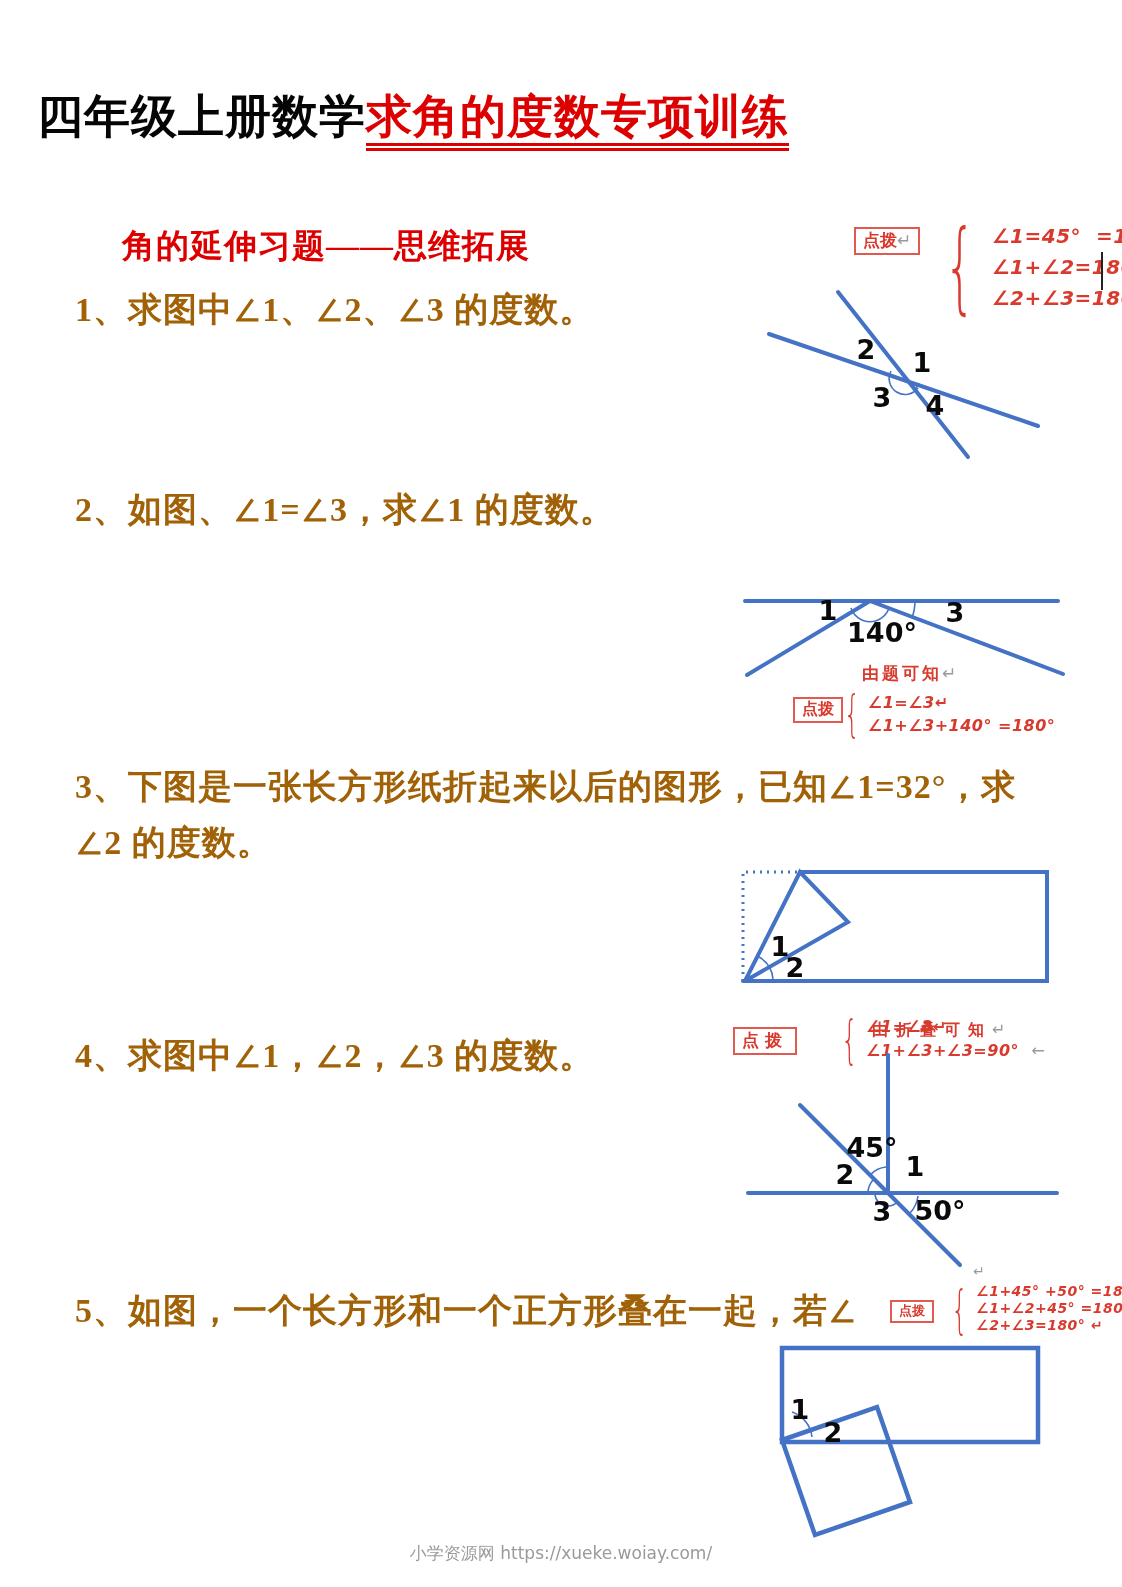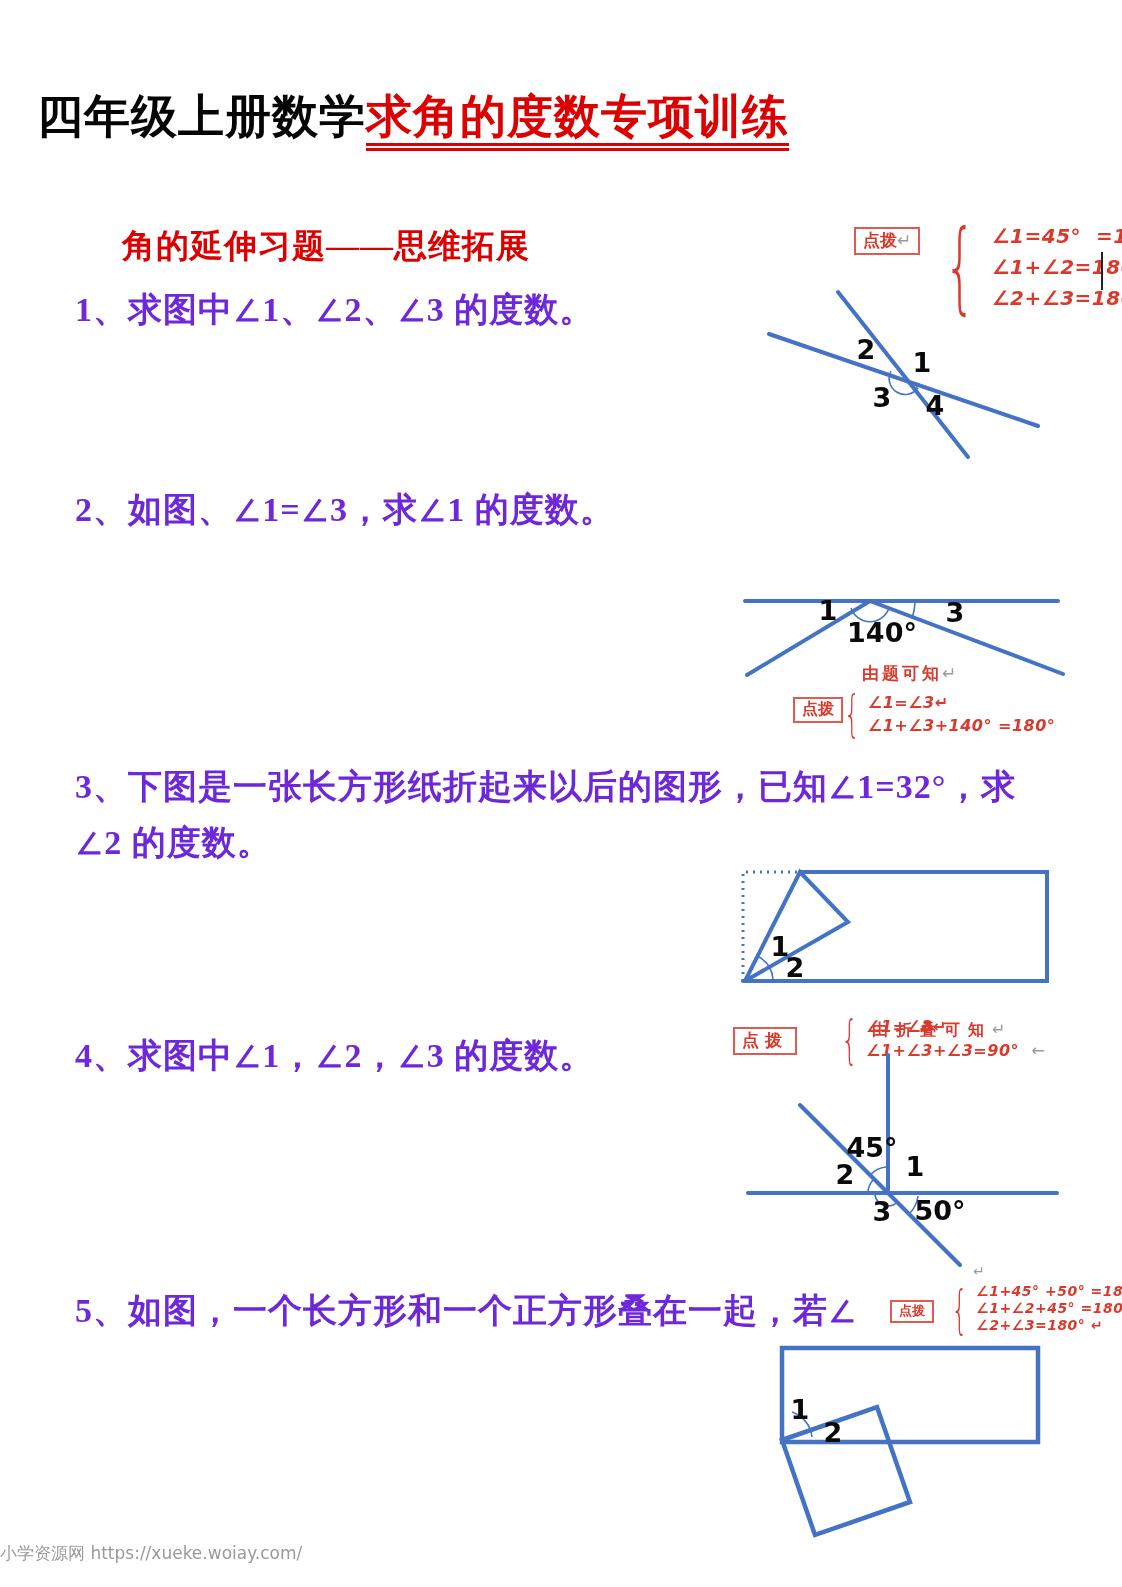--- a/index.html
+++ b/index.html
@@ -5,42 +5,42 @@
   html,body{margin:0;padding:0;background:#e8e8e8;}
   .page{position:relative;width:1122px;height:1587px;background:#ffffff;margin:0 auto;
         font-family:"Liberation Serif",serif;overflow:hidden;}
   
   .title{position:absolute;top:86px;left:0;width:100%;text-align:left;
          font-size:46px;font-weight:bold;color:#050505;white-space:nowrap;letter-spacing:1px;padding-left:37px;}
   .title .redpart{color:var(--title-red);border-bottom:8px double var(--title-red);padding-bottom:1px;}
   
   .red-heading{position:absolute;left:75px;top:224px;font-size:33px;font-weight:bold;
                color:var(--title-red);white-space:nowrap;letter-spacing:1px;margin-left:47px;}
-  .qtext{position:absolute;font-size:34px;font-weight:bold;color:#6d28d9;white-space:nowrap;letter-spacing:1px;}
+  .qtext{position:absolute;font-size:34px;font-weight:bold;color:#a16207;white-space:nowrap;letter-spacing:1px;}
   
   .hintbox{position:absolute;border:2px solid var(--box-red);color:var(--hand-red);
            font-family:"DejaVu Sans",sans-serif;font-weight:bold;padding:0 7px 1px 7px;
            white-space:nowrap;background:rgba(255,255,255,.6);margin-top:37px;}
   .hand{color:var(--hand-red);font-style:italic;font-family:"DejaVu Sans",sans-serif;}
   .note{position:absolute;color:var(--hand-red);font-family:"DejaVu Sans",sans-serif;
         font-weight:bold;white-space:nowrap;}
   .crlf{color:var(--gray);font-style:normal;font-weight:normal;}
   .fgroup{position:absolute;display:flex;align-items:center;}
   .brace{color:var(--hand-red);font-weight:200;transform:scaleX(0.5);transform-origin:center center;
          font-family:"DejaVu Sans",sans-serif;font-style:normal;}
   .flines div{white-space:pre;font-weight:bold;letter-spacing:.5px;}
   .cursor-bar{position:absolute;width:2px;height:38px;background:#222;}
   
   svg.diagram{position:absolute;overflow:visible;}
   .bl{stroke:var(--blue);stroke-width:4;stroke-linecap:round;fill:none;}
   .bl-thin{stroke:var(--blue);stroke-width:3;fill:none;}
   .arc{stroke:var(--blue);stroke-width:1.6;fill:none;}
   .dl{font-family:"DejaVu Sans",sans-serif;font-weight:bold;font-size:27px;fill:#0a0a0a;text-anchor:middle;}
   
-  .footer{position:absolute;left:0;top:1542px;width:100%;text-align:left;
+  .footer{position:absolute;left:0;top:1542px;width:100%;text-align:center;
           color:var(--gray);font-size:17px;font-family:"DejaVu Sans",sans-serif;}
 </style>
 </head>
 <body>
 
 <div class="page">
 
   <div class="title"><span>四年级上册数学</span><span class="redpart">求角的度数专项训练</span></div>
 
   <div class="hintbox" style="left:854px;top:190px;font-size:17px;"><span>点拨</span><span class="crlf">↵</span></div>

